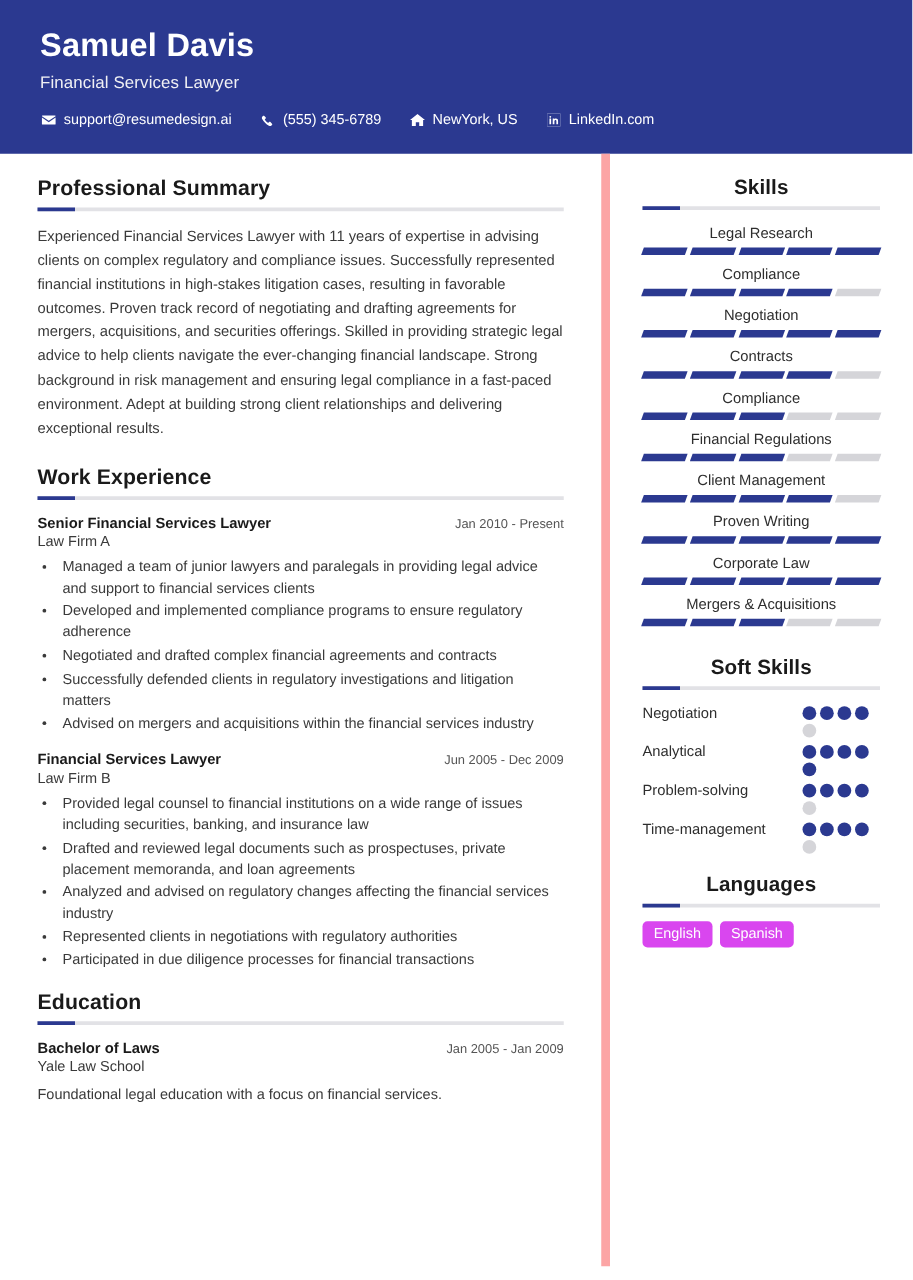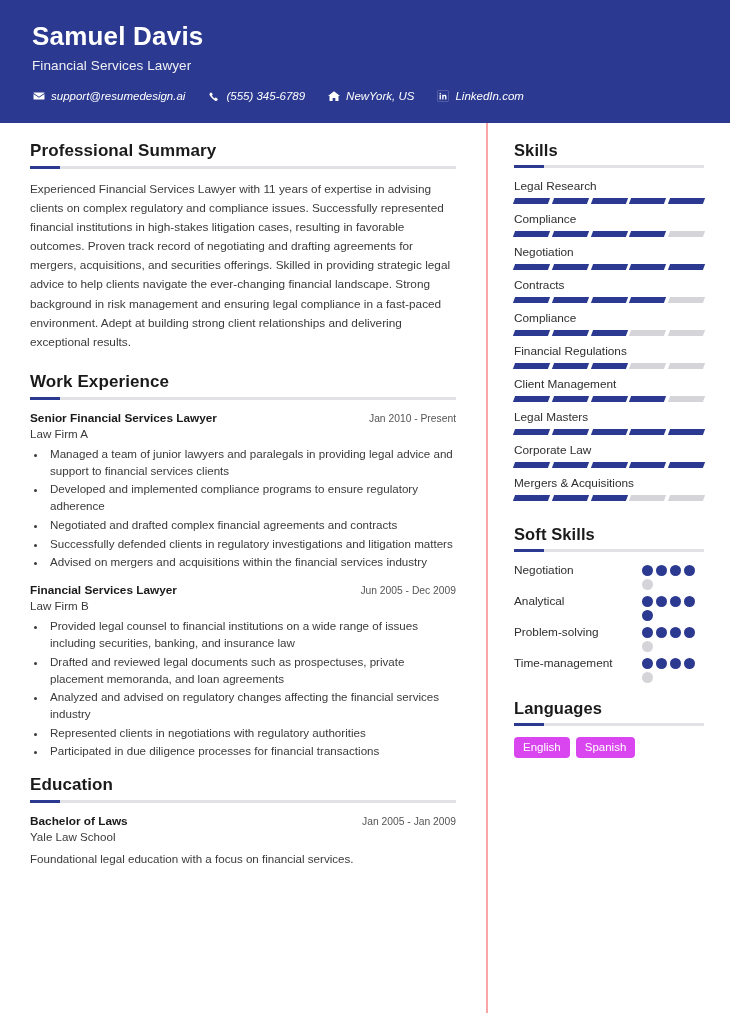--- a/index.html
+++ b/index.html
@@ -38,21 +38,20 @@
     font-weight: normal;
     margin-top: 6px;
     color: #f0f0f4;
     letter-spacing: 0.1px;
   }
   .contact-row {
     margin-top: 17px;
     display: flex;
     align-items: center;
     flex-wrap: wrap;
-    font-style: italic;
   }
   .contact-item {
     display: flex;
     align-items: center;
     font-size: 11.5px;
     color: #ffffff;
     margin-right: 22px;
     white-space: nowrap;
   }
   .contact-item .ci-icon {
@@ -69,25 +68,26 @@
   
   .body-wrap {
     display: flex;
     align-items: stretch;
     height: 890px;
   }
   .col-main {
     width: 488px;
     flex: 0 0 488px;
     padding: 18px 30px 0 30px;
-    border-right: 2px solid #fca5a5;
+    border-right: 7px solid #fca5a5;
   }
   .col-side {
     flex: 1 1 auto;
     padding: 18px 26px 0 26px;
+    text-align: center;
   }
 
   
   .sec { margin-bottom: 4px; }
   .sec-title {
     font-size: 17px;
     font-weight: bold;
     color: #1a1a1a;
     letter-spacing: 0.1px;
     padding-bottom: 5px;
@@ -407,21 +407,21 @@
               <div class="skill-name">Client Management</div>
               <div class="skill-bar">
                 <span class="skill-seg on"></span>
                 <span class="skill-seg on"></span>
                 <span class="skill-seg on"></span>
                 <span class="skill-seg on"></span>
                 <span class="skill-seg"></span>
               </div>
             </div>
             <div class="skill-row">
-              <div class="skill-name">Legal Masters</div>
+              <div class="skill-name">Proven Writing</div>
               <div class="skill-bar">
                 <span class="skill-seg on"></span>
                 <span class="skill-seg on"></span>
                 <span class="skill-seg on"></span>
                 <span class="skill-seg on"></span>
                 <span class="skill-seg on"></span>
               </div>
             </div>
             <div class="skill-row">
               <div class="skill-name">Corporate Law</div>

